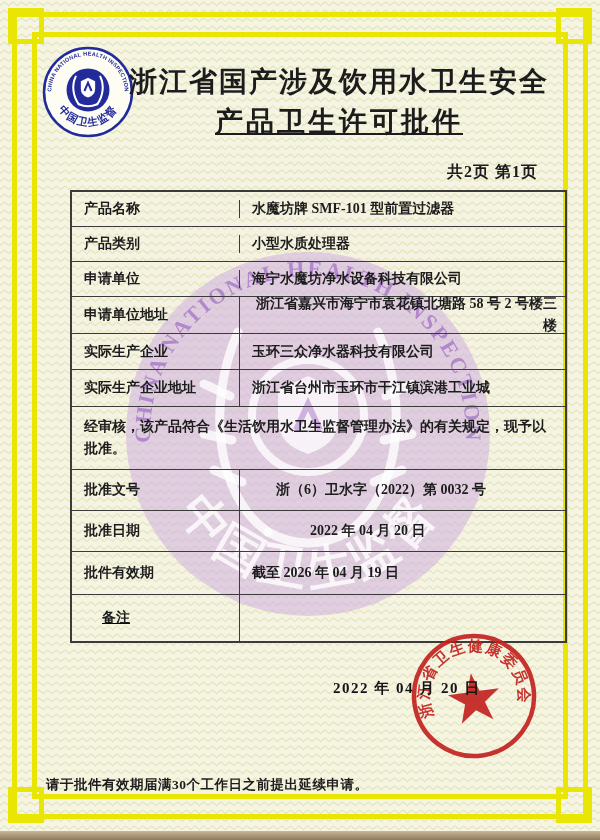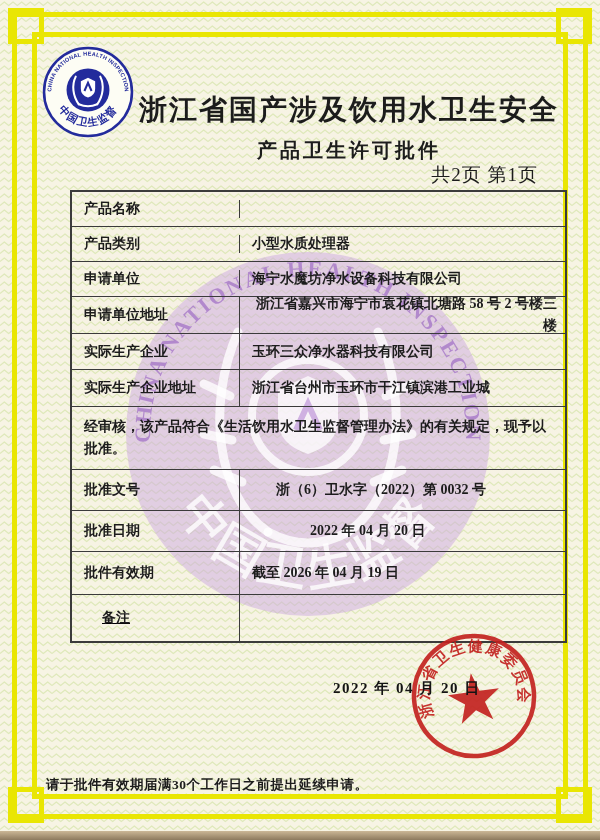--- a/index.html
+++ b/index.html
@@ -31,27 +31,27 @@
   .frame-outer{position:absolute;inset:12px;border:5px solid var(--yellow);z-index:2;}
   .frame-inner{position:absolute;inset:32px;border:5px solid var(--yellow);z-index:2;}
   .knot{position:absolute;width:26px;height:26px;border:5px solid var(--yellow);z-index:2;background:transparent;}
   .knot.tl{left:8px;top:8px;}
   .knot.tr{right:8px;top:8px;}
   .knot.bl{left:8px;bottom:8px;}
   .knot.br{right:8px;bottom:8px;}
 
   
   .logo{position:absolute;left:42px;top:46px;width:92px;height:92px;z-index:3;}
-  .title{position:absolute;left:126px;top:62px;width:446px;z-index:3;
+  .title{position:absolute;left:116px;top:62px;width:446px;z-index:3;
     text-align:center;color:var(--ink);
-    font-family:"DejaVu Sans", sans-serif;font-weight:bold;margin-top:28px;}
+    font-family:"DejaVu Sans", sans-serif;font-weight:bold;}
   .title .t1{font-size:28px;letter-spacing:2px;line-height:40px;white-space:nowrap;}
-  .title .t2{font-size:20px;letter-spacing:3px;line-height:40px;white-space:nowrap;}
+  .title .t2{font-size:28px;letter-spacing:3px;line-height:40px;white-space:nowrap;text-decoration:underline;}
   .pages{position:absolute;right:62px;top:162px;z-index:3;
-    font-size:19px;font-weight:normal;color:var(--ink);letter-spacing:1px;}
+    font-size:16px;font-weight:bold;color:var(--ink);letter-spacing:1px;}
 
   
   .watermark{position:absolute;left:118px;top:244px;z-index:1;}
 
   
   .lic-table{position:absolute;left:70px;top:190px;width:493px;z-index:3;
     border:2px solid var(--line);display:flex;flex-direction:column;}
   .row{display:flex;border-top:1.5px solid var(--line);}
   .row:first-child{border-top:none;}
   .cell-l{width:168px;flex:0 0 168px;border-right:1.5px solid var(--line);
@@ -153,20 +153,21 @@
     <div class="title">
       <div class="t1">浙江省国产涉及饮用水卫生安全</div>
       <div class="t2">产品卫生许可批件</div>
     </div>
 
     <div class="pages">共2页 第1页</div>
 
     <div class="lic-table">
       <div class="row r1">
         <div class="cell-l">产品名称</div>
+        <div class="cell-v">水魔坊牌 SMF-101 型前置过滤器</div>
       </div>
       <div class="row r2">
         <div class="cell-l">产品类别</div>
         <div class="cell-v">小型水质处理器</div>
       </div>
       <div class="row r3">
         <div class="cell-l">申请单位</div>
         <div class="cell-v">海宁水魔坊净水设备科技有限公司</div>
       </div>
       <div class="row r4">

